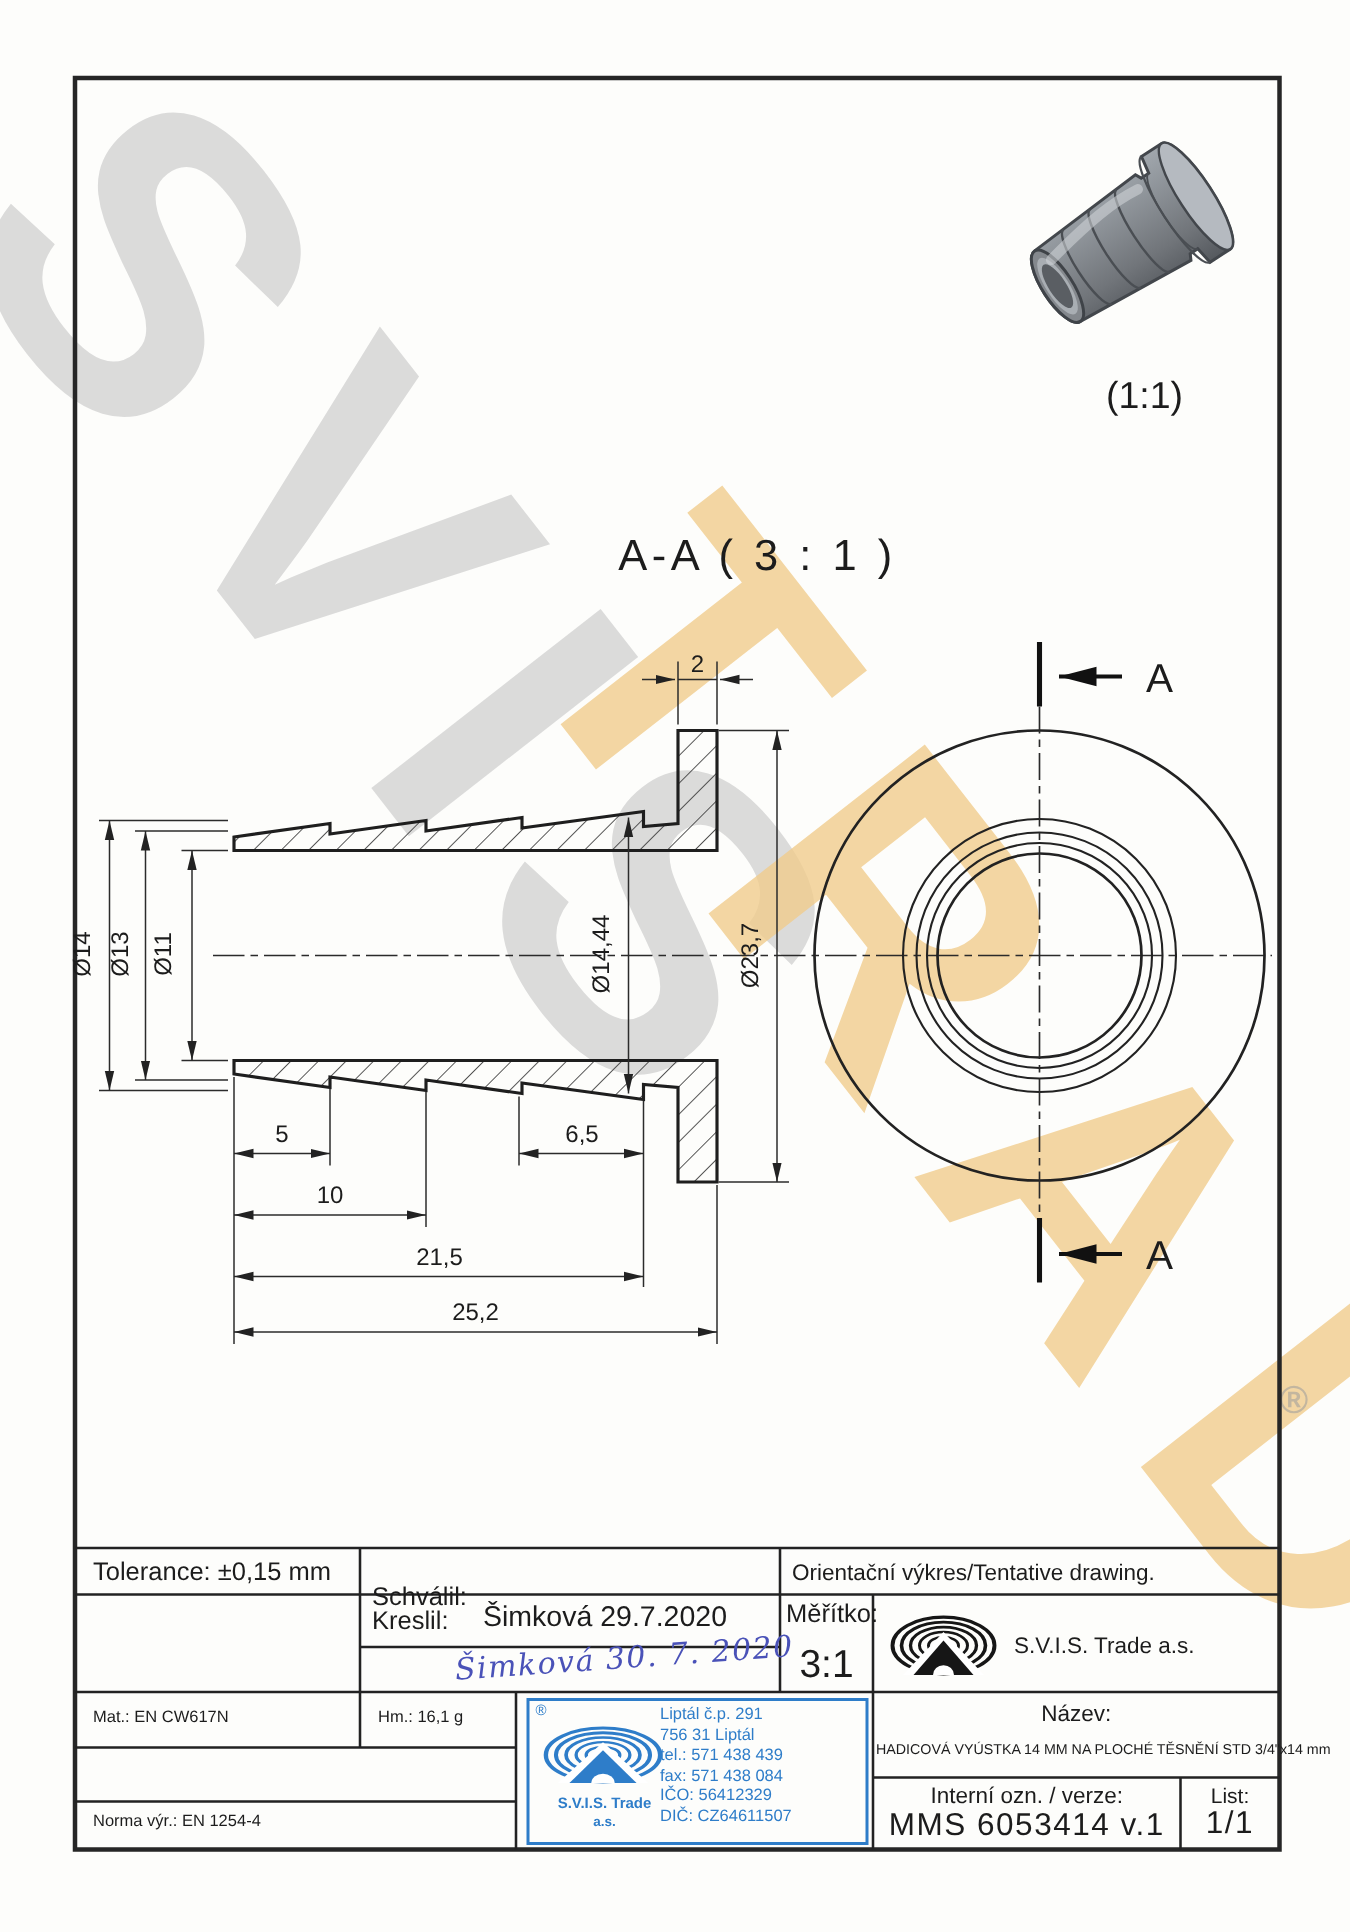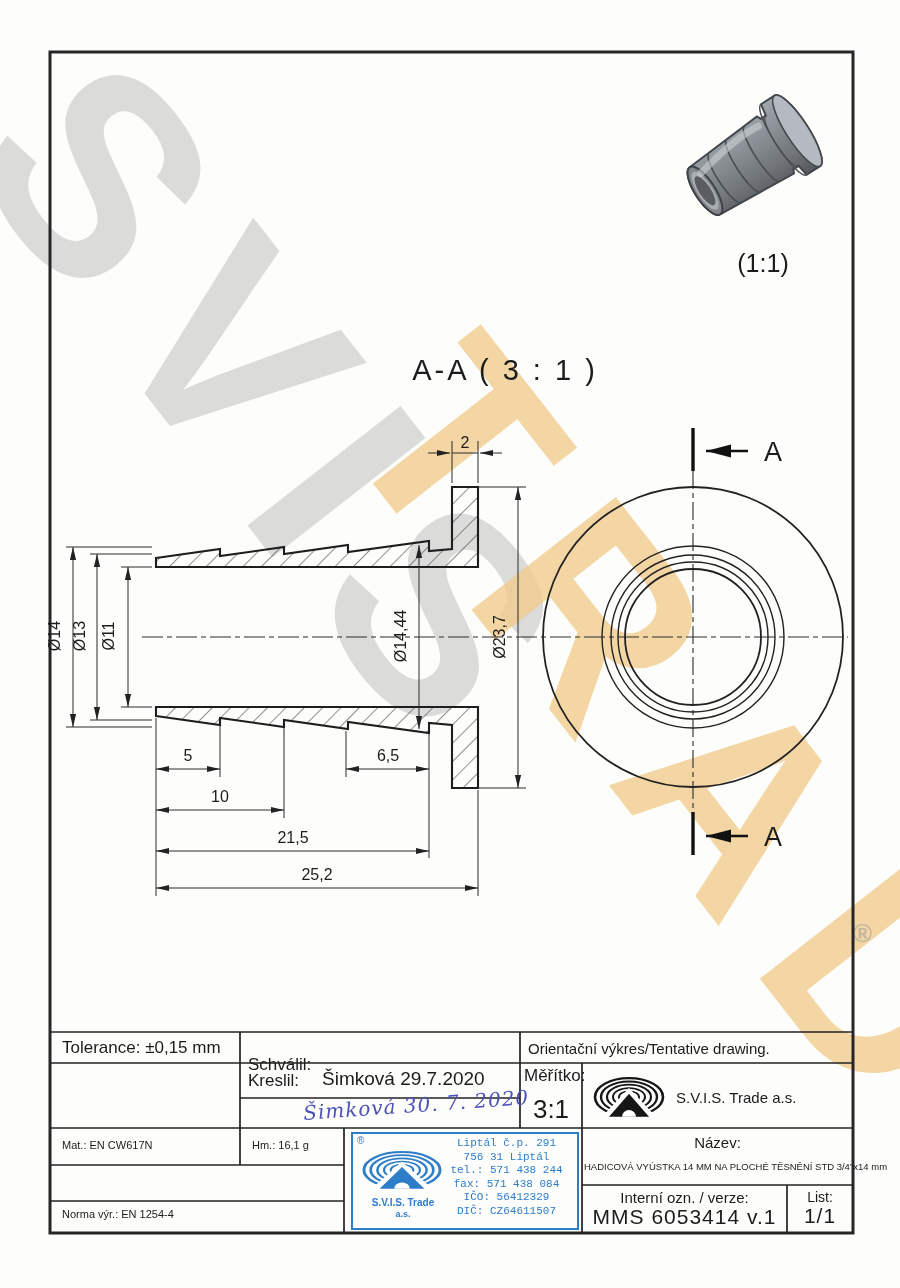--- a/index.html
+++ b/index.html
@@ -11,22 +11,22 @@
   #wm-trade{left:512px;top:296px;transform:rotate(52deg);font-size:266px;letter-spacing:42px;color:#f1cc8b;opacity:.78;}
   #wm-reg{left:853px;top:920px;font-size:26px;color:#9d9d9d;opacity:.55;}
   
   .tb{position:absolute;z-index:5;white-space:nowrap;}
   .f17{font-size:17px;} .f16{font-size:11px;} .f15{font-size:15px;} .f14{font-size:14px;}
   .f13{font-size:17px;} .f26{font-size:26px;} .f21{font-size:21px;letter-spacing:1px;}
   .center{text-align:center;}
   .blue{color:#2e7dc9;}
   #sig{left:303px;top:1093px;font-family:"DejaVu Serif",serif;font-style:italic;
        font-size:20px;color:#4a52b8;transform:rotate(-4deg);letter-spacing:1px;}
-  .addr{position:absolute;left:440px;width:133px;text-align:center;font-size:11px;
-        line-height:13.5px;color:#2e7dc9;z-index:6;font-family:Liberation Mono, monospace;}
+  .addr{position:absolute;left:440px;width:133px;text-align:left;font-size:11px;
+        line-height:13.5px;color:#2e7dc9;z-index:6;}
   svg{position:absolute;left:0;top:0;z-index:2;}
 </style>
 </head>
 <body>
 
 <div id="wm-svis" class="wm">SVIS</div>
 <div id="wm-trade" class="wm">TRADE</div>
 <div id="wm-reg" class="wm">®</div>
 
 <svg width="900" height="1288" viewBox="0 0 900 1288">
@@ -196,16 +196,16 @@
 <div class="tb f15 center" style="left:582px;top:1189px;width:205px;">Interní ozn. / verze:</div>
 <div class="tb f21 center" style="left:582px;top:1205px;width:205px;">MMS 6053414 v.1</div>
 <div class="tb f14 center" style="left:787px;top:1189px;width:66px;">List:</div>
 <div class="tb f21 center" style="left:787px;top:1204px;width:66px;">1/1</div>
 
 <div class="tb blue" style="left:357px;top:1135px;font-size:10px;">®</div>
 <div class="tb blue center" style="left:356px;top:1197px;width:94px;font-size:10px;font-weight:bold;">S.V.I.S. Trade</div>
 <div class="tb blue center" style="left:356px;top:1209px;width:94px;font-size:9px;font-weight:bold;">a.s.</div>
 <div class="addr" style="top:1137px;">Liptál č.p. 291</div>
 <div class="addr" style="top:1150.5px;">756 31 Liptál</div>
-<div class="addr" style="top:1164px;">tel.: 571 438 244</div>
+<div class="addr" style="top:1164px;">tel.: 571 438 439</div>
 <div class="addr" style="top:1177.5px;">fax: 571 438 084</div>
 <div class="addr" style="top:1191px;">IČO: 56412329</div>
 <div class="addr" style="top:1204.5px;">DIČ: CZ64611507</div>
 
 </body></html>

